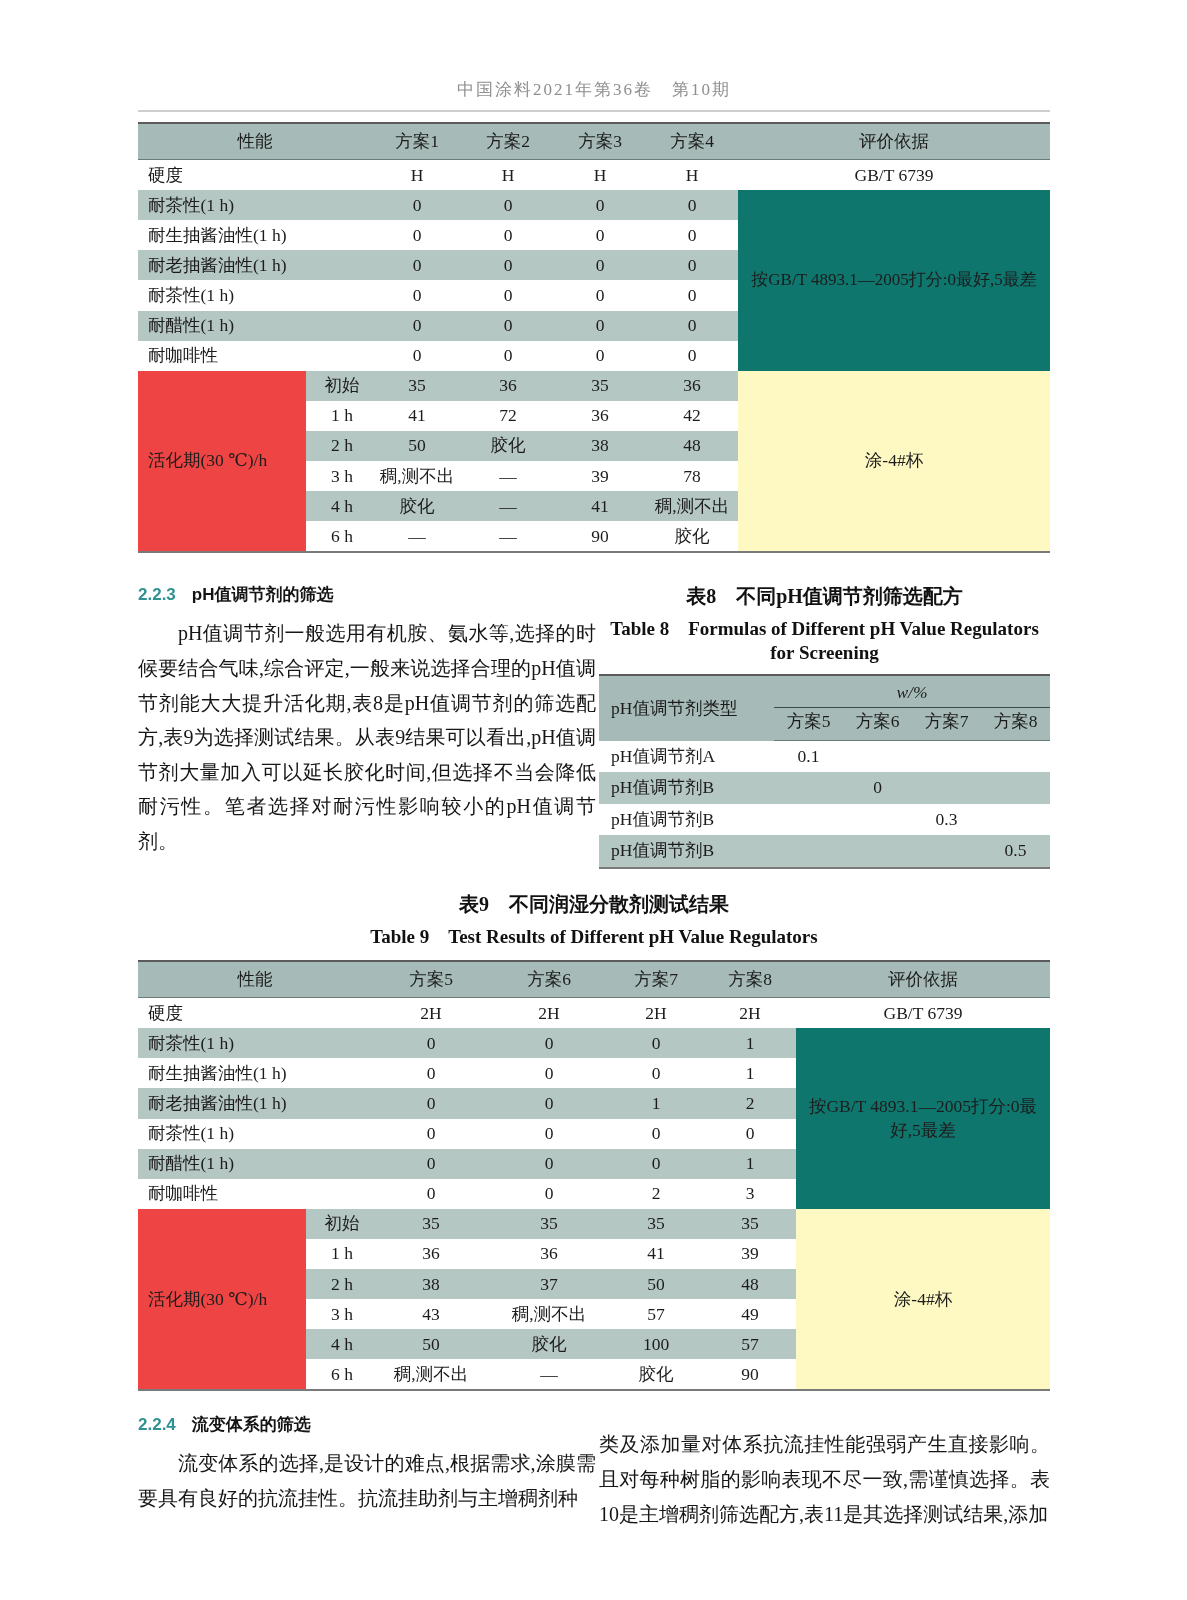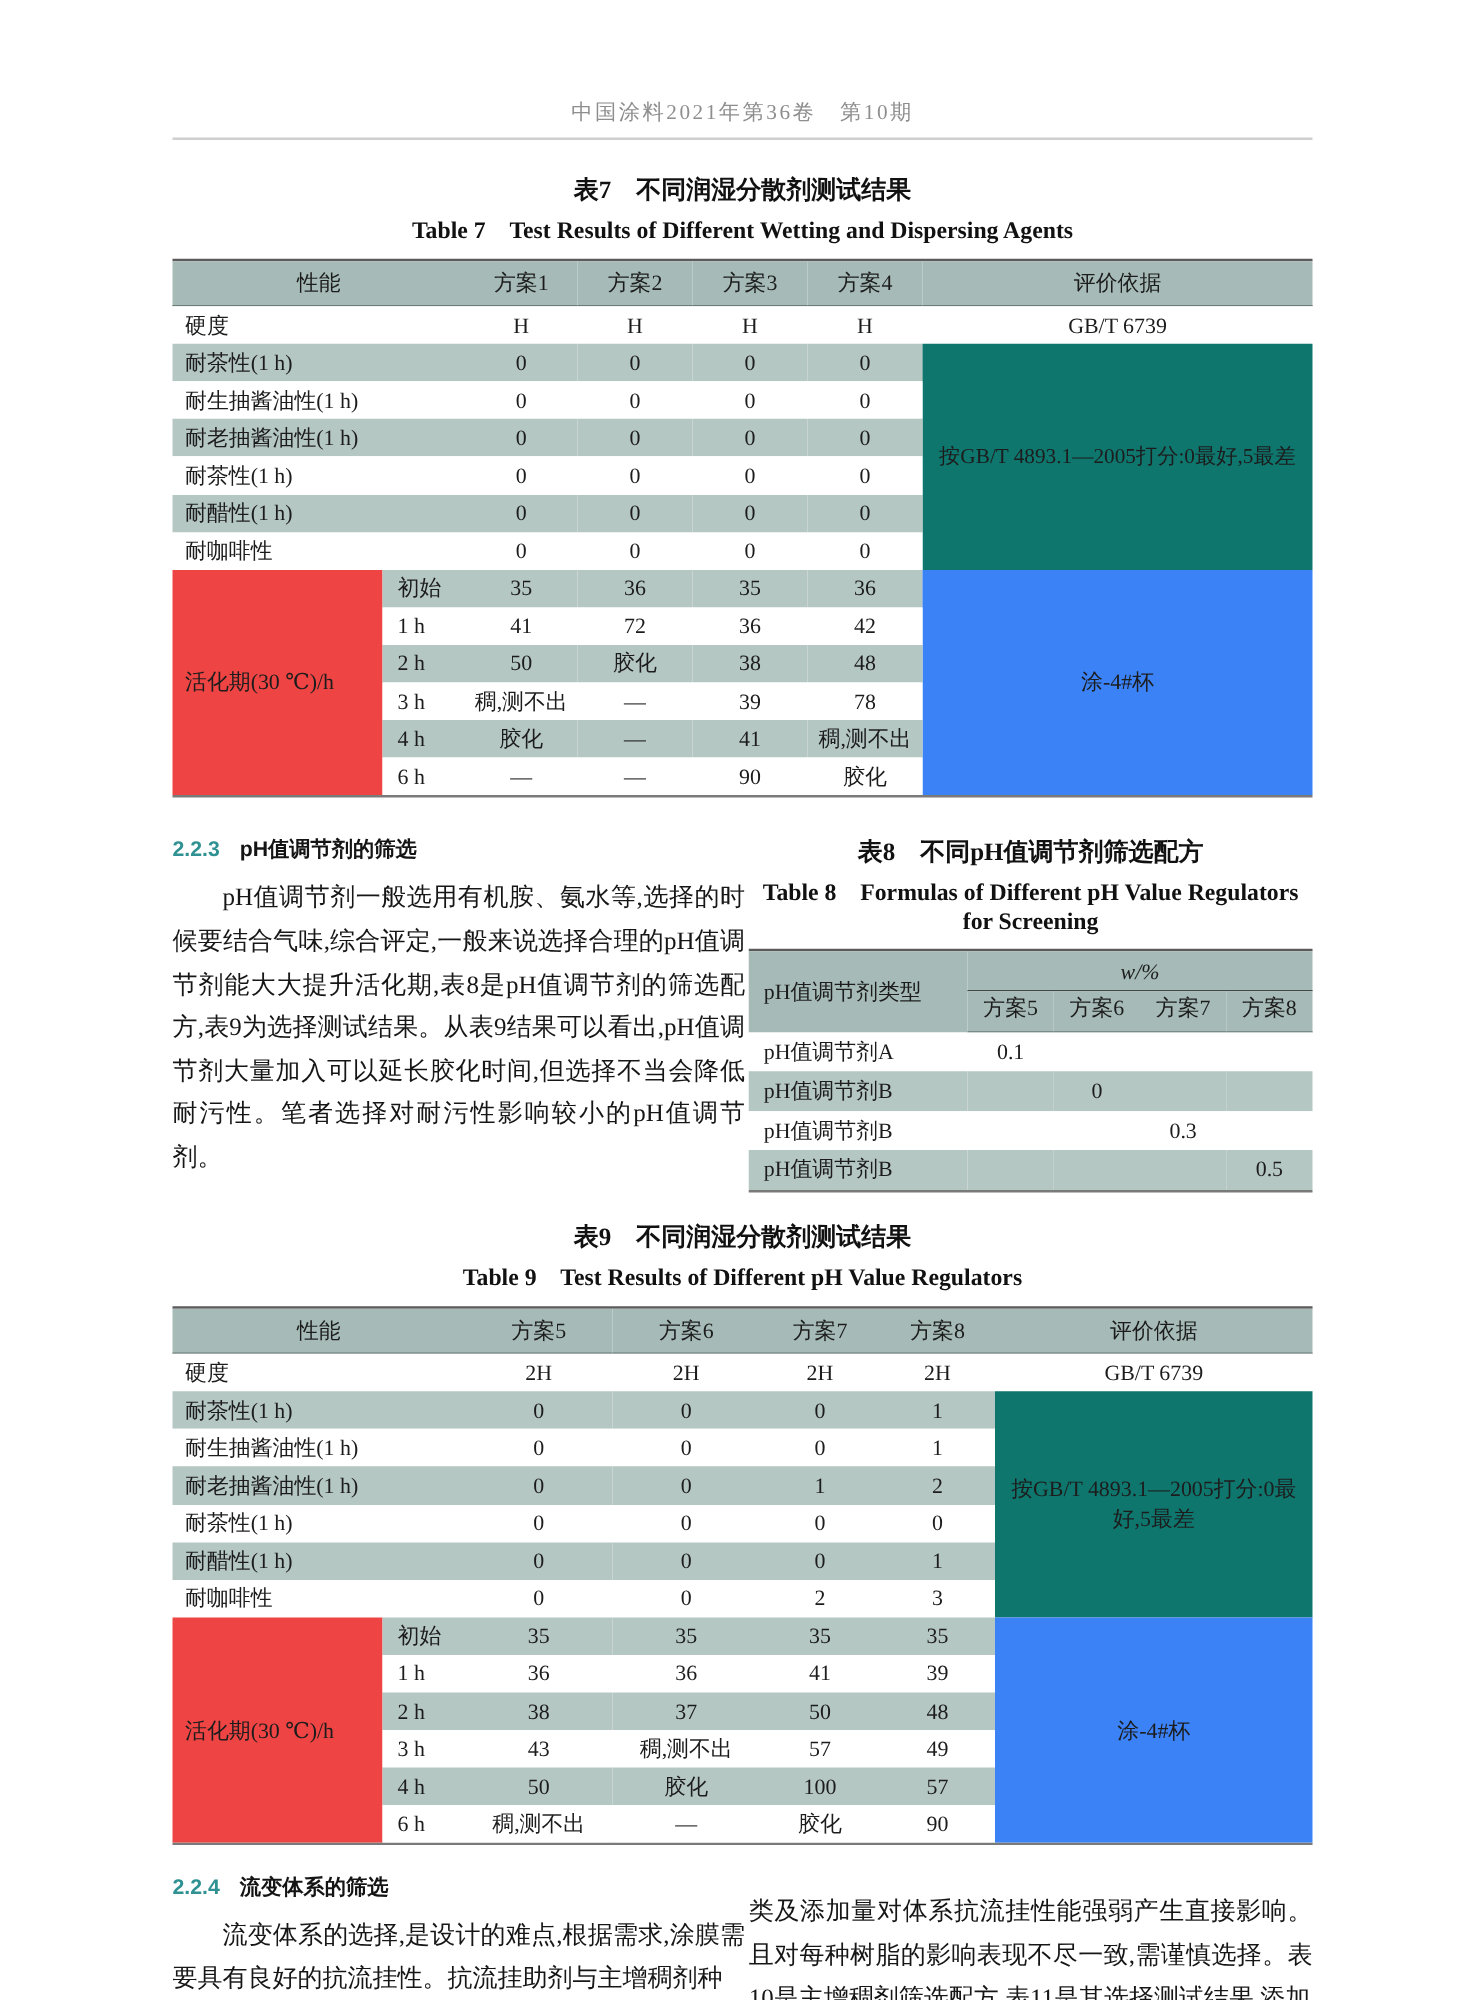--- a/index.html
+++ b/index.html
@@ -22,26 +22,26 @@
   .cap .en{font-size:19px;font-weight:700;color:#111;margin-top:6px;
            font-family:"Liberation Serif","DejaVu Serif",serif;}
   
   table.dtable{
     width:100%;border-collapse:separate;border-spacing:0;
     border-top:2px solid #5b5b5b;border-bottom:2px solid #7a7a7a;
     font-size:17.5px;color:#1c1c1c;
   }
   table.dtable td{padding:3.5px 6px;text-align:center;vertical-align:middle;line-height:1.32;}
   table.dtable td.l{text-align:left;padding-left:10px;}
-  table.dtable td.time{text-align:left;padding-left:12px;}
+  table.dtable td.time{text-align:center;padding-left:12px;}
   tr.hdr td{background:#a6bbb7;border-bottom:1.5px solid #6b7b78;padding:6px 6px;}
   tr.t td{background:#b5c7c3;}
   tr.w td{background:#ffffff;}
   table.dtable td.eval-teal{background:#0f766e;}
-  table.dtable td.eval-white{background:#3b82f6;}
+  table.dtable td.eval-white{background:#fef9c3;}
   table.dtable td.lbl-teal{background:#ef4444;}
   td.nowrap{white-space:nowrap;font-size:17px;}
   
   table.t8{width:100%;border-collapse:separate;border-spacing:0;
     border-top:2px solid #5b5b5b;border-bottom:2px solid #7a7a7a;
     font-size:17.5px;}
   table.t8 td{padding:4px 6px;text-align:center;vertical-align:middle;line-height:1.35;}
   table.t8 tr.hdr8 td{background:#a6bbb7;}
   table.t8 td.l{text-align:left;padding-left:12px;}
   table.t8 td.sp{border-bottom:1.5px solid #3e4a48;font-style:italic;padding:5px 6px 2px;}
@@ -67,24 +67,20 @@
 </head>
 <body>
 
 <div class="page">
 
   <div class="runhead">
     <span>中国涂料</span>
     <span>2021年第36卷　第10期</span>
   </div>
 
-  <div class="cap mt26">
-    <div class="zh">表7　不同润湿分散剂测试结果</div>
-    <div class="en">Table 7　Test Results of Different Wetting and Dispersing Agents</div>
-  </div>
 
   <table class="dtable mt10">
     <colgroup>
       <col style="width:168px">
         <col style="width:66px">
       <col style="width:90px">
         <col style="width:92px">
         <col style="width:92px">
         <col style="width:92px">
       <col>

